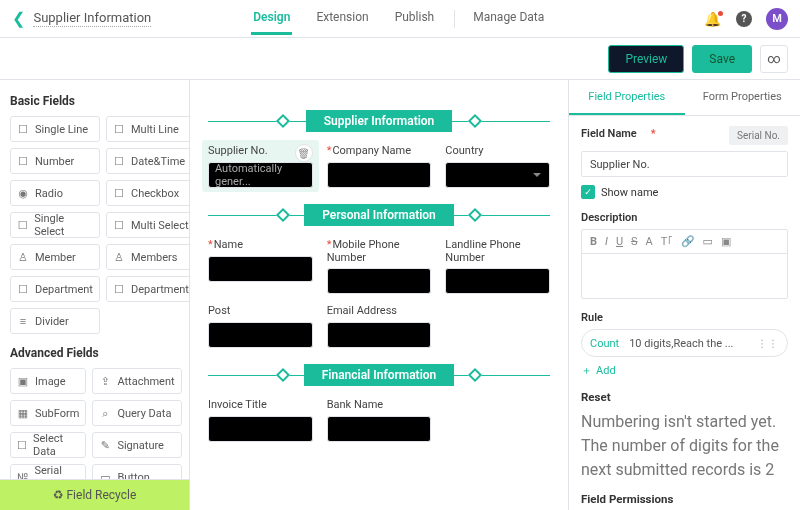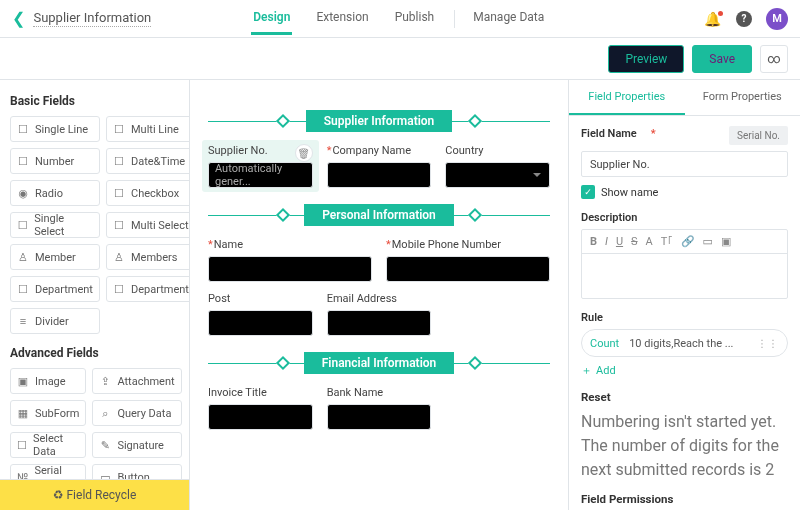--- a/index.html
+++ b/index.html
@@ -25,32 +25,32 @@
 .top-right{margin-left:auto;display:flex;align-items:center;gap:14px;}
 .bell{position:relative;font-size:14px;color:#555;}
 .dot{position:absolute;top:0;right:-1px;width:5px;height:5px;border-radius:50%;background:var(--red);}
 .help{width:16px;height:16px;border-radius:50%;background:#555;color:#fff;display:flex;align-items:center;justify-content:center;font-size:10px;font-weight:bold;}
 .avatar{width:22px;height:22px;border-radius:50%;background:#7b4fc9;color:#fff;display:flex;align-items:center;justify-content:center;font-size:11px;font-weight:600;}
 
 
 .sub{display:flex;align-items:center;justify-content:flex-end;height:42px;padding:0 12px;border-bottom:1px solid var(--bd);gap:8px;}
 .btn{height:28px;padding:0 16px;border-radius:3px;font-size:12px;cursor:pointer;display:flex;align-items:center;}
 .btn-outline{border:1px solid var(--teal);color:var(--teal);background:#0f172a;}
-.btn-solid{border:1px solid var(--teal);background:var(--teal);color:#701a75;}
+.btn-solid{border:1px solid var(--teal);background:var(--teal);color:#14532d;}
 .btn-sq{width:28px;height:28px;border:1px solid var(--bd);border-radius:3px;display:flex;align-items:center;justify-content:center;font-size:13px;color:#555;}
 
 
 .layout{display:flex;height:430px;}
 .side{width:190px;border-right:1px solid var(--bd);padding:10px 10px 0;overflow-y:auto;position:relative;}
 .side h4{margin:4px 0 8px;font-size:12px;font-weight:700;}
 .grid{display:grid;grid-template-columns:1fr 1fr;gap:6px;margin-bottom:12px;}
 .field{border:1px solid var(--bd);border-radius:3px;height:26px;display:flex;align-items:center;gap:6px;padding:0 6px;font-size:11px;color:#555;cursor:grab;background:#fff;}
 .field .ic{font-size:11px;color:#777;width:12px;text-align:center;}
 .divider-f{grid-column:1/2;}
-.recycle{position:sticky;bottom:0;background:#fde047;border-top:1px solid var(--bd);margin:12px -10px;padding:8px;text-align:center;color:#555;}
+.recycle{position:sticky;bottom:0;background:#bef264;border-top:1px solid var(--bd);margin:12px -10px;padding:8px;text-align:center;color:#555;}
 
 
 .canvas{flex:1;overflow-y:auto;padding:14px 18px 18px;}
 .ribbon{position:relative;margin:14px 0 10px;height:26px;display:flex;align-items:center;justify-content:center;}
 .ribbon::before{content:"";position:absolute;left:0;right:0;top:50%;height:1px;background:var(--teal);}
 .ribbon-lbl{position:relative;background:var(--teal);color:#fff;font-size:12px;font-weight:600;height:22px;display:flex;align-items:center;padding:0 18px;}
 .dmd{width:10px;height:10px;background:#fff;border:2px solid var(--teal);transform:rotate(45deg);position:absolute;top:50%;margin-top:-5px;}
 .dmd.l{left:70px;} .dmd.r{right:70px;}
 .row{display:flex;gap:14px;margin-bottom:10px;}
 .cell{flex:1;display:flex;flex-direction:column;gap:4px;}
@@ -236,20 +236,24 @@
       </div>
     <div class="row">
       <div class="cell">
           <span class="lbl req">Name</span>
           <div class="inp"></div>
         </div>
       <div class="cell">
           <span class="lbl req">Mobile Phone Number</span>
           <div class="inp"></div>
         </div>
+      <div class="cell">
+          <span class="lbl">Landline Phone Number</span>
+          <div class="inp"></div>
+        </div>
     </div>
     <div class="row">
       <div class="cell">
           <span class="lbl">Post</span>
           <div class="inp"></div>
         </div>
       <div class="cell">
           <span class="lbl">Email Address</span>
           <div class="inp"></div>
         </div>

